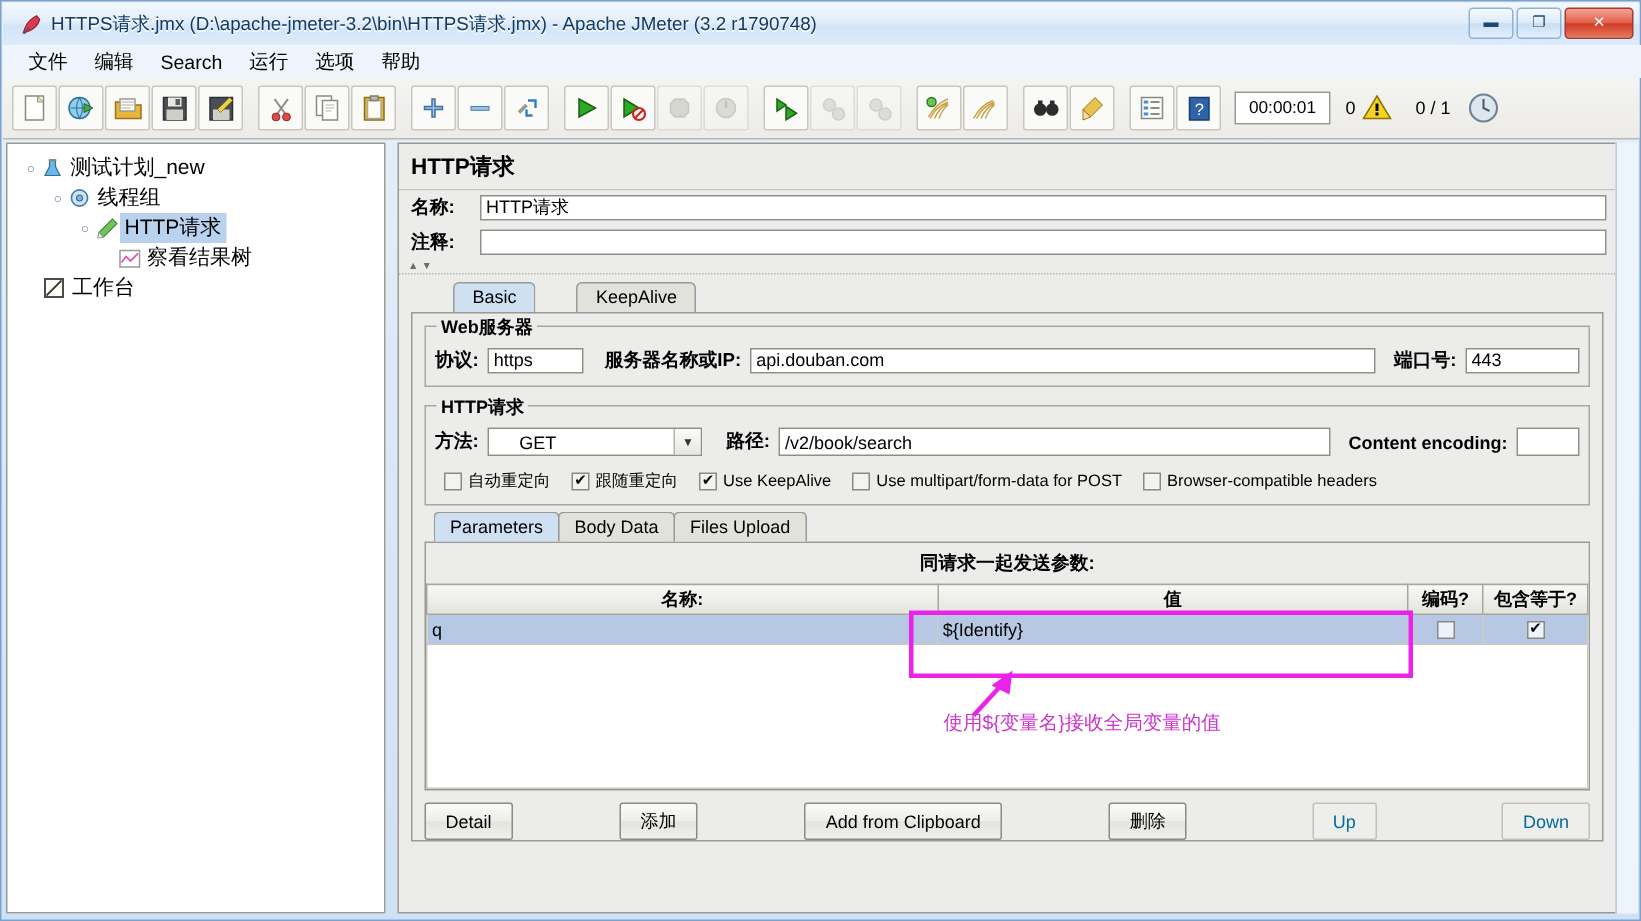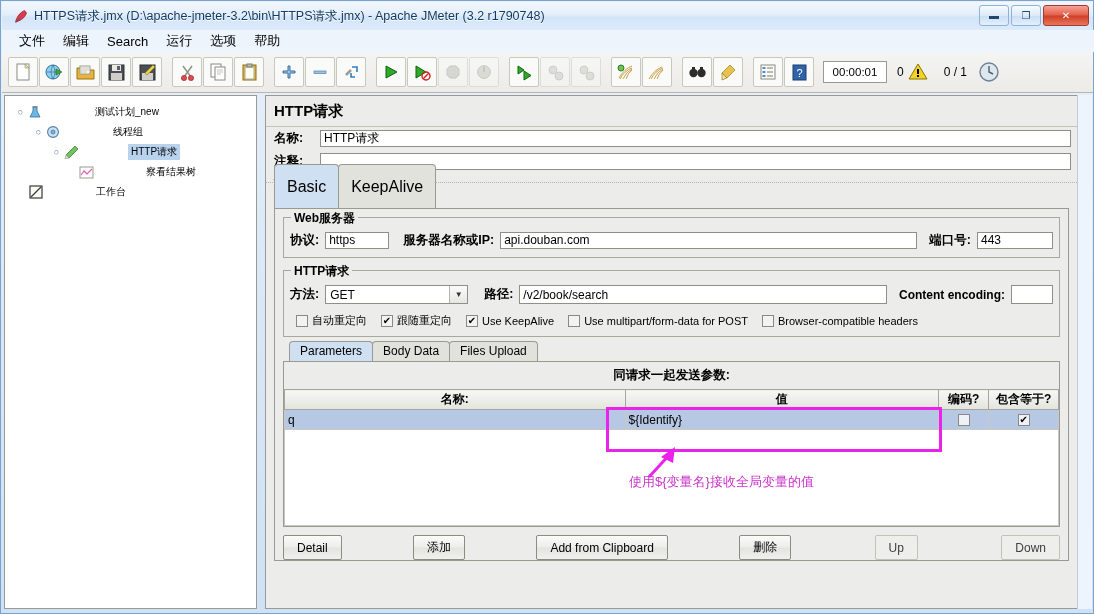--- a/index.html
+++ b/index.html
@@ -78,21 +78,21 @@
   .threadcount{font-size:12px;margin-right:8px;flex:0 0 auto;}
 
   
   .treepanel{
     position:absolute;left:3px;top:94px;width:253px;height:514px;
     background:#fff;border:1px solid #9a9a92;box-sizing:border-box;
     overflow:hidden;
   }
   .tree{padding:6px 0 0 6px;}
   .tnode{display:flex;align-items:center;height:20px;white-space:nowrap;position:relative;}
-  .tnode .lbl{font-size:10px;padding:1px 3px;margin-left:48px;}
+  .tnode .lbl{font-size:14px;padding:1px 3px;}
   .tnode .lbl.sel{background:#b9d3ef;}
   .handle{width:11px;height:11px;display:flex;align-items:center;justify-content:center;
           font-size:9px;color:#5c7a9c;flex:0 0 auto;}
   .ticon{width:18px;display:flex;align-items:center;justify-content:center;flex:0 0 auto;}
 
   .rightpanel{
     position:absolute;left:264px;top:94px;width:813px;height:514px;
     background:#ececea;border:1px solid #9a9a92;box-sizing:border-box;
   }
   .panel-title{
@@ -107,24 +107,25 @@
   }
   .splitarrows{
     height:9px;background:#ececea;display:flex;align-items:center;padding-left:6px;
     border-bottom:1px dotted #b5b5ad;
   }
   .splitarrows span{font-size:7px;color:#6d6d66;margin-right:2px;line-height:1;}
 
   
   .tabs{display:flex;align-items:flex-end;height:21px;padding-left:8px;background:#ececea;margin-top:4px;}
   .tab{
-    height:19px;line-height:19px;padding:12px 12px;font-size:16px;
+    height:19px;line-height:19px;padding:0 12px;font-size:12px;
     border:1px solid #9a9a92;border-bottom:none;
     border-radius:4px 4px 0 0;background:#e2e2dd;margin-right:-1px;
     position:relative;
+    margin-left:28px;
   }
   .tab.active{background:#cfe0f3;font-weight:normal;z-index:2;}
   .tabbody{
     margin:0 8px 0 8px;border:1px solid #9a9a92;background:#ececea;
     box-sizing:border-box;
   }
 
   
   .group{
     margin:8px 8px 0 8px;border:1px solid #a8a8a0;position:relative;
@@ -146,21 +147,21 @@
     font-size:10px;line-height:10px;color:#000;box-sizing:border-box;flex:0 0 auto;
   }
   .cbtext{font-size:11px;}
   .cbtext.cn{font-size:11px;}
 
   
   .combo{
     display:flex;align-items:center;border:1px solid #8f8f87;background:#fff;
     height:19px;box-sizing:border-box;
   }
-  .combo .cval{flex:1;font-size:12px;padding-left:4px;}
+  .combo .cval{flex:1;font-size:12px;padding-left:20px;}
   .combo .carrow{
     width:17px;height:17px;border-left:1px solid #b3b3ab;
     background:linear-gradient(180deg,#fbfbfa,#e6e6e1);
     display:flex;align-items:center;justify-content:center;font-size:8px;color:#333;
   }
 
   
   .paramwrap{margin:4px 8px 0 8px;}
   .ptabs{display:flex;align-items:flex-end;height:20px;padding-left:6px;}
   .ptab{
@@ -187,21 +188,21 @@
   .tblank{height:95px;background:#fff;border-left:1px solid #c9c9c2;border-right:1px solid #c9c9c2;border-bottom:1px solid #c9c9c2;}
 
   
   .btnrow{display:flex;justify-content:space-between;align-items:center;gap:9px;margin-top:8px;}
   .btn{
     border:1px solid #8c8c84;border-radius:2px;height:23px;padding:0 13px;
     background:linear-gradient(180deg,#fbfbfa 0%,#ededea 48%,#e4e4df 52%,#f0f0ec 100%);
     font-size:12px;display:flex;align-items:center;justify-content:center;
     white-space:nowrap;
   }
-  .btn.dis{color:#404040;background:#eeeeea;border-color:#c2c2ba;margin-left:12px;}
+  .btn.dis{color:#0369a1;background:#eeeeea;border-color:#c2c2ba;margin-left:12px;}
 
   
   .anno-box{
     position:absolute;border:3px solid #ea22ea;pointer-events:none;
   }
   .anno-text{
     position:absolute;color:#cc33cc;font-size:13px;white-space:nowrap;
   }
   .anno-arrow{position:absolute;}
   .right-edge{

